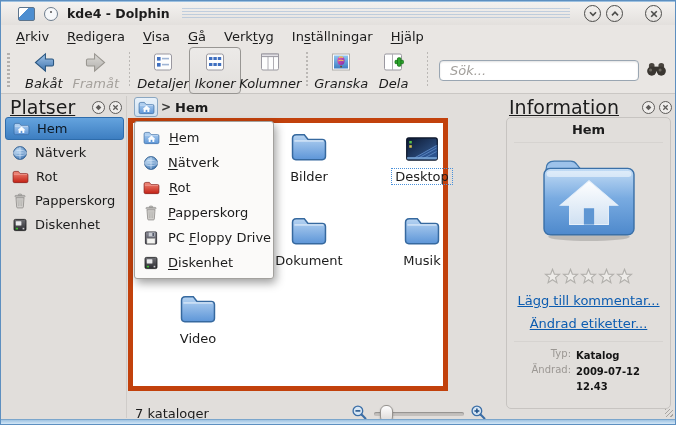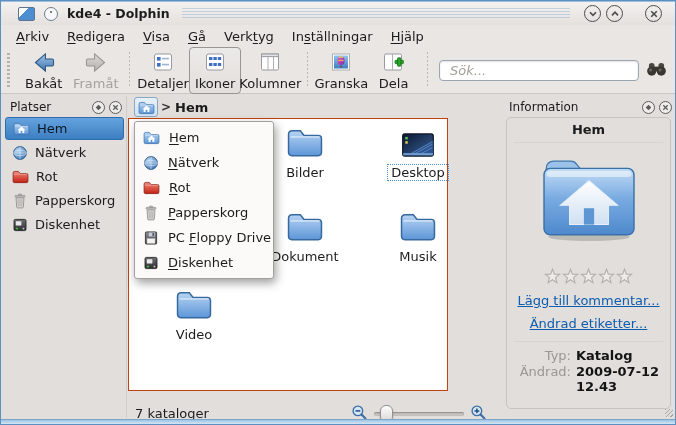--- a/index.html
+++ b/index.html
@@ -31,61 +31,61 @@
   .menu-item { padding:2px 9px; cursor:default; }
   u { text-decoration:underline; text-underline-offset:1.5px; }
   
   .toolbar { position:absolute; left:0; top:46px; right:0; height:47px; background:#e9e6e3;
     border-bottom:1px solid #cac7c4; display:flex; align-items:center; }
   .tb-handle { width:4px; height:34px; margin:0 8px 0 6px;
     background:repeating-linear-gradient(180deg,#b4b1ae 0 2px,transparent 2px 4px); }
   .tb-sep { width:2px; height:36px; margin:0 7px;
     background:repeating-linear-gradient(180deg,#bbb8b5 0 2px,transparent 2px 4px); }
   .tb-btn { display:flex; flex-direction:column; align-items:center; justify-content:flex-end; gap:2px;
-    padding:3px 7px 2px; border:1px solid transparent; border-radius:4px; min-width:52px; }
+    padding:3px 7px 2px; border:1px solid transparent; border-radius:4px; min-width:52px;font-style:italic; }
   .tb-btn .ticon { height:23px; display:flex; align-items:center; }
   .tb-btn.selected { border-color:#989693; background:linear-gradient(#eceae8,#e2dfdc); }
   .tb-btn.disabled { color:#a5a19c; }
   .search-wrap { display:flex; align-items:center; margin-left:4px; }
   .search-input { width:200px; height:21px; border:1px solid #9aa6b2; border-radius:4px; background:#fff;
     padding:0 10px; font:italic 13px "DejaVu Sans","Liberation Sans",sans-serif; color:#a29f9b; outline:none;
     box-shadow:inset 0 1px 2px rgba(0,0,0,.12); }
   .search-input::placeholder { color:#a29f9b; font-style:italic; }
   .binocs { margin:0 8px 0 7px; }
   
   .panel { position:absolute; background:#e1dedb; }
   .panel-head { height:20px; display:flex; align-items:center; padding:2px 4px 0 7px; }
-  .panel-title { flex:1; font-size:12px; }
+  .panel-title { flex:1; font-size:19px;text-decoration:underline; }
   .ph-btn { width:13px; height:13px; border:1.2px solid #5e5c5a; border-radius:50%; margin-left:4px;
     display:flex; align-items:center; justify-content:center; background:#efedeb; flex:none; }
   #places-panel { left:2px; top:95px; width:124px; bottom:6px; border-right:1px solid #cfccc9; }
   .place-item { height:23px; display:flex; align-items:center; gap:7px; padding-left:7px; margin:1px 2px; border-radius:3px; }
   .place-item.sel { background:linear-gradient(#64a3de,#3d7ec1); border:1px solid #2e6cab; color:#0c1722; }
   .place-item svg { flex:none; }
   #info-panel { left:501px; top:95px; width:174px; bottom:6px; }
   .info-frame { position:absolute; left:4px; right:5px; top:21px; bottom:9px;
     border:1px solid #c7c4c1; border-radius:5px; padding-top:4px; text-align:center; }
   .info-name { font-weight:bold; font-size:13px; }
   .info-div { height:1px; background:#d6d3d0; margin:5px 7px; }
   .bigfolder-wrap { margin-top:8px; }
   .stars-row { margin-top:22px; display:flex; justify-content:center; gap:1px; }
   .info-link { display:block; margin-top:8px; color:#0c5cb0; text-decoration:underline; font-size:13px; }
   .props { margin-top:6px; display:grid; grid-template-columns:62px 1fr; column-gap:5px; row-gap:1px;
-    padding:0 8px 0 2px; text-align:left; font-size:13px; }
+    padding:0 8px 0 2px; text-align:left; font-size:10px; }
   .prop-label { color:#9b9793; text-align:right; }
   .prop-value { color:#141414; font-weight:bold; width:92px; line-height:15px; }
   
   .crumbbar { position:absolute; left:127px; top:95px; width:373px; height:22px; display:flex; align-items:center; }
   .crumb-home { width:24px; height:20px; margin-left:6px; border:1px solid #8aa7c2; border-radius:3px;
     background:linear-gradient(#e8f1fa,#cfe2f2); display:flex; align-items:center; justify-content:center; }
   .crumb-sep { margin:0 4px 0 3px; color:#3a3a38; font-weight:bold; font-size:12px; }
   .crumb-cur { font-weight:bold; }
   
   #main-view { position:absolute; left:127px; top:117px; width:320px; height:273px;
-    background:#fff; border:1px solid #c2410c; }
+    background:#fff; border:5px solid #c2410c; }
   .tile { position:absolute; width:82px; display:flex; flex-direction:column; align-items:center; }
   .tile-icon { height:34px; display:flex; align-items:flex-end; justify-content:center; }
   .tile-label { margin-top:6px; font-size:13px; padding:0 3px; border:1px dotted transparent; }
   .tile-label.focused { border-color:#4a90d9; }
   
   #popup-menu { position:absolute; left:133px; top:120px; width:140px;
     background:#fbfaf9; border:1px solid #a3a19e; border-radius:3px; padding:3px 0;
     box-shadow:2px 4px 10px rgba(0,0,0,.38); z-index:50; }
   .pm-item { height:25px; display:flex; align-items:center; gap:9px; padding-left:8px; }
   .pm-item svg { flex:none; }

